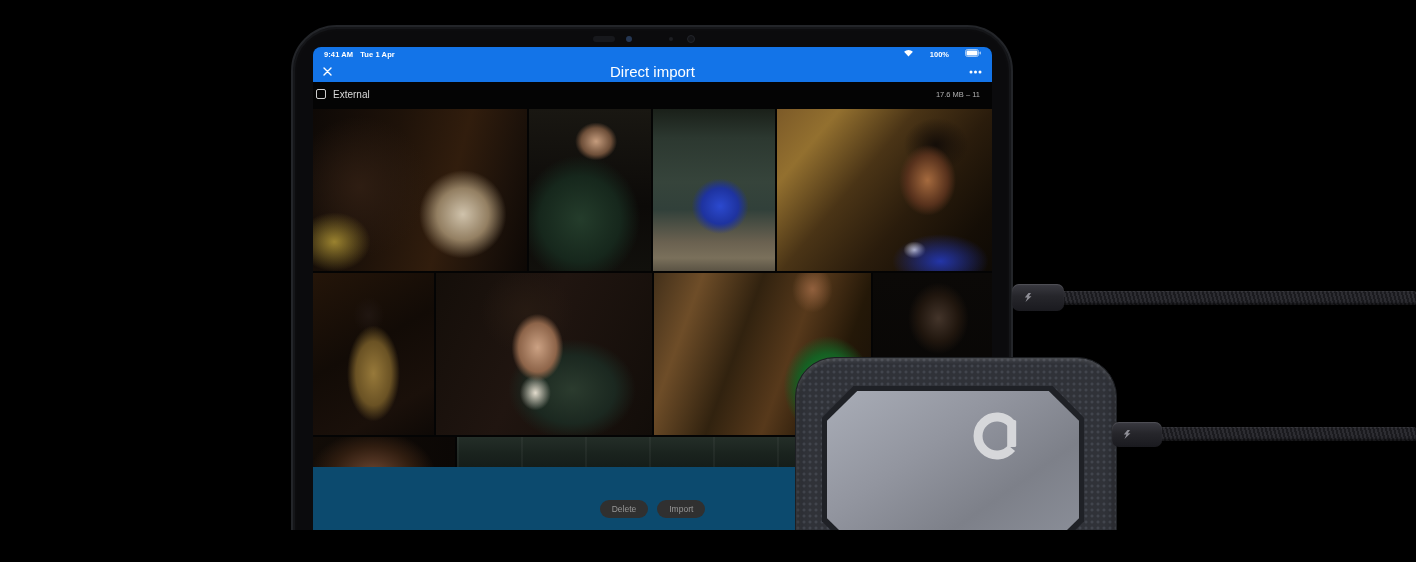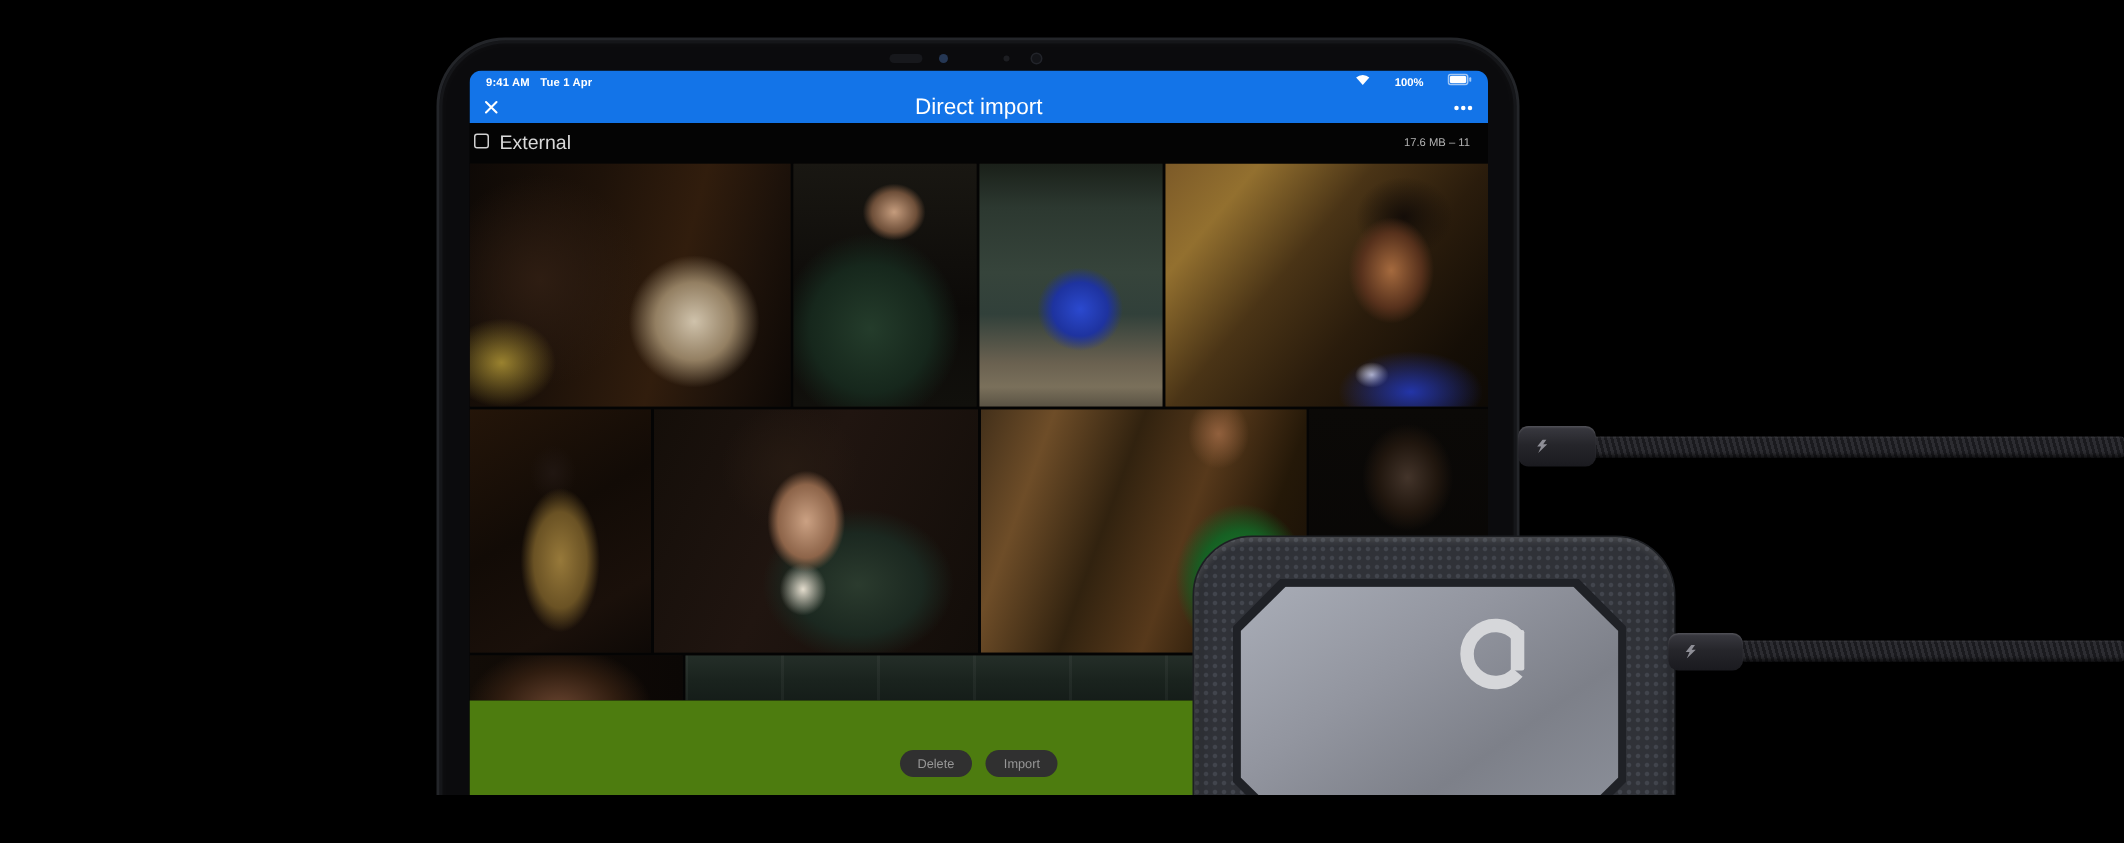--- a/index.html
+++ b/index.html
@@ -37,35 +37,35 @@
   .more-dots { width: 16px; display: flex; justify-content: flex-end; align-items: center; }
 
   
   .addto-bar { height: 24px; background: #1e1e1e; display: flex; align-items: center; justify-content: center; gap: 5px; margin-bottom: 4px; flex: 0 0 auto; }
   .addto-label { font-size: 7.5px; color: #8d8d8d; }
   .addto-value { font-size: 9px; color: #ececec; }
 
   
   .source-row { height: 24px; display: flex; align-items: center; padding: 0 12px 0 3px; flex: 0 0 auto; }
   .checkbox { width: 10px; height: 10px; border: 1px solid #cfcfcf; border-radius: 2px; background: transparent; flex: 0 0 auto; }
-  .source-label { font-size: 13px; color: #d9d9d9; margin-left: 7px; flex: 1; }
+  .source-label { font-size: 10px; color: #d9d9d9; margin-left: 7px; flex: 1; }
   .source-detail { font-size: 7.5px; color: #b2b2b2; }
 
   
   .grid { flex: 0 0 auto; height: 358px; overflow: hidden; margin-top: 3px; }
   .grid-row { display: flex; margin-bottom: 2px; }
   .tile { height: 162px; margin-right: 2px; background-color: #100c08; }
   .tile:last-child { margin-right: 0; }
   .grid-row.r3 .tile { height: 30px; }
   .r1c1 { width: 214px; } .r1c2 { width: 122px; } .r1c3 { width: 122px; } .r1c4 { width: 215px; }
   .r2c1 { width: 121px; } .r2c2 { width: 216px; } .r2c3 { width: 217px; } .r2c4 { width: 119px; }
   .r3c1 { width: 142px; } .r3c2 { width: 449px; } .r3c3 { width: 84px; }
 
   
-  .footer { flex: 1 1 auto; background: #4d7c0f; display: flex; align-items: center; justify-content: center; gap: 9px; }
+  .footer { flex: 1 1 auto; background: #0c4a6e; display: flex; align-items: center; justify-content: center; gap: 9px; }
   .pill-btn { height: 18px; padding: 0 12px; border: none; border-radius: 10px; background: #303030; color: #979797; font-size: 8.5px; font-family: inherit; display: flex; align-items: center; }
 
   
   .drive {
     position: absolute; left: 795px; top: 337px; width: 322px; height: 240px;
     border-radius: 40px; background-color: #303238;
     background-image: radial-gradient(circle at 2px 2px, #42454d 1.2px, rgba(0,0,0,0) 1.8px);
     background-size: 6px 6px;
     box-shadow: inset 0 3px 4px rgba(255,255,255,0.12), inset 0 -4px 10px rgba(0,0,0,0.55), inset 3px 0 6px rgba(255,255,255,0.05);
     border: 1px solid #1d1f23;

